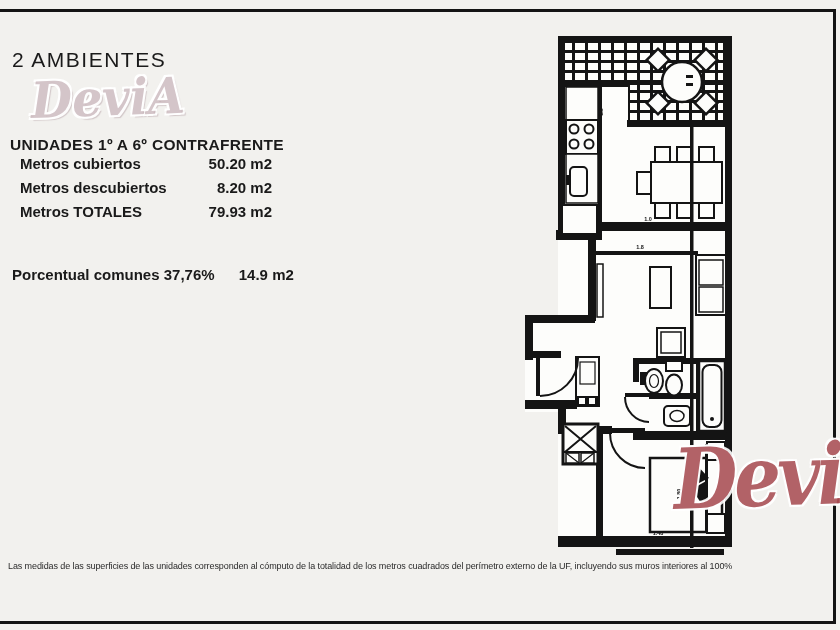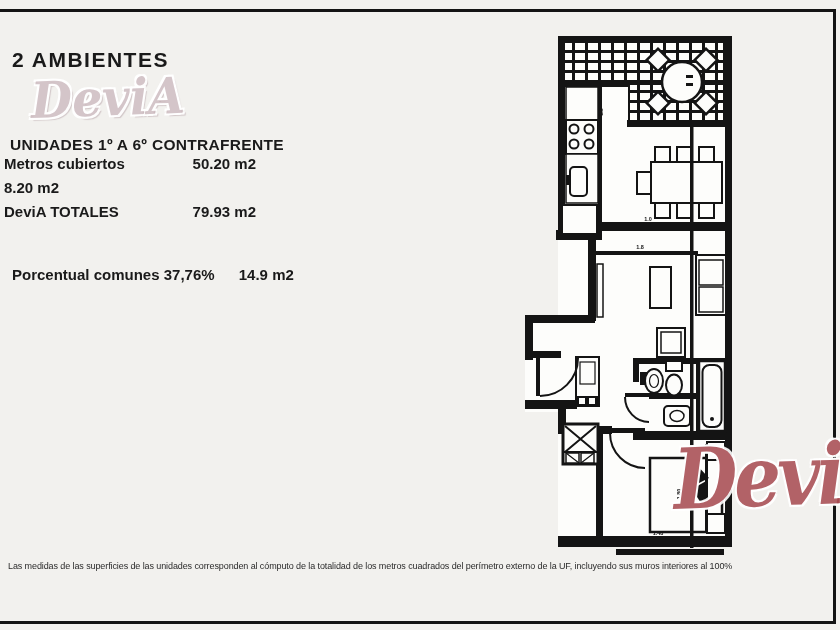--- a/index.html
+++ b/index.html
@@ -8,32 +8,32 @@
     background:#f2f1ee;
     font-family:"Liberation Sans", sans-serif;
     color:#1a1a1a;
   }
   .frame{
     position:absolute;left:-4px;top:9px;width:840px;height:615px;
     border:3px solid #141414;box-sizing:border-box;z-index:0;
   }
   .title{
     position:absolute;left:12px;top:48px;z-index:2;
-    font-size:21px;font-weight:bold;letter-spacing:1.5px;margin:0;
+    font-size:21px;font-weight:normal;letter-spacing:1.5px;margin:0;
   }
   .subtitle{
     position:absolute;left:10px;top:136px;z-index:2;
     font-size:15.5px;font-weight:bold;letter-spacing:.3px;margin:0;
   }
   .metrics{
-    position:absolute;left:4px;top:155px;z-index:2;width:252px;
+    position:absolute;left:20px;top:155px;z-index:2;width:252px;
     font-size:15px;font-weight:bold;
   }
   .metrics .mrow{display:flex;justify-content:space-between;margin-bottom:7px;}
-  .metrics .mrow .mval{text-align:left;}
+  .metrics .mrow .mval{text-align:left;margin-left:24px;}
   .metrics .mrow:nth-child(3){margin-top:3px;}
   .percent{
     position:absolute;left:12px;top:266px;z-index:2;
     font-size:15px;font-weight:bold;
   }
   .percent .pval{margin-left:20px;}
   .wm{
     position:absolute;
     font-family:"DejaVu Serif", serif;
     font-style:italic;font-weight:bold;line-height:1;
@@ -69,24 +69,25 @@
 <h1 class="title">2 AMBIENTES</h1>
 <div class="wm wm-top">DeviA</div>
 <h2 class="subtitle">UNIDADES 1º A 6º CONTRAFRENTE</h2>
 
 <div class="metrics">
   <div class="mrow">
     <span class="mlab">Metros cubiertos</span>
     <span class="mval">50.20 m2</span>
   </div>
   <div class="mrow">
+    <span class="mlab">Metros descubiertos</span>
     <span class="mval">8.20 m2</span>
   </div>
   <div class="mrow">
-    <span class="mlab">DeviA TOTALES</span>
+    <span class="mlab">Metros TOTALES</span>
     <span class="mval">79.93 m2</span>
   </div>
 </div>
 
 <div class="percent">
   <span>Porcentual comunes 37,76%</span>
   <span class="pval">14.9 m2</span>
 </div>
 
 <svg class="plan" width="840" height="630" viewBox="0 0 840 630">

